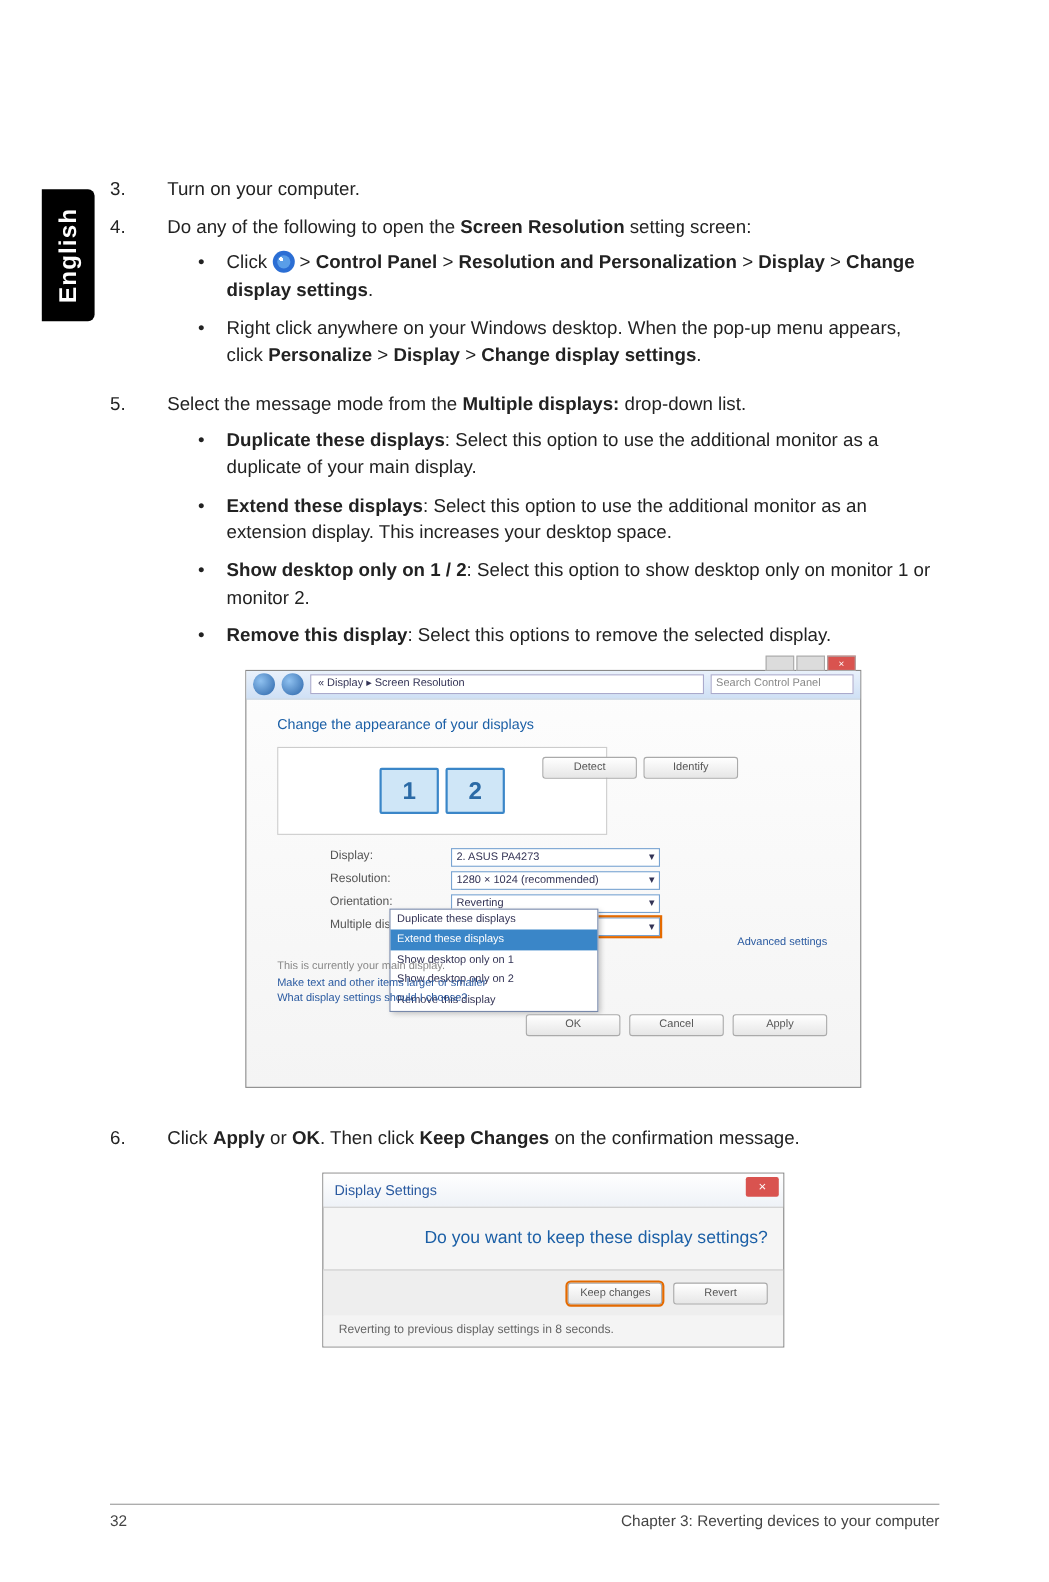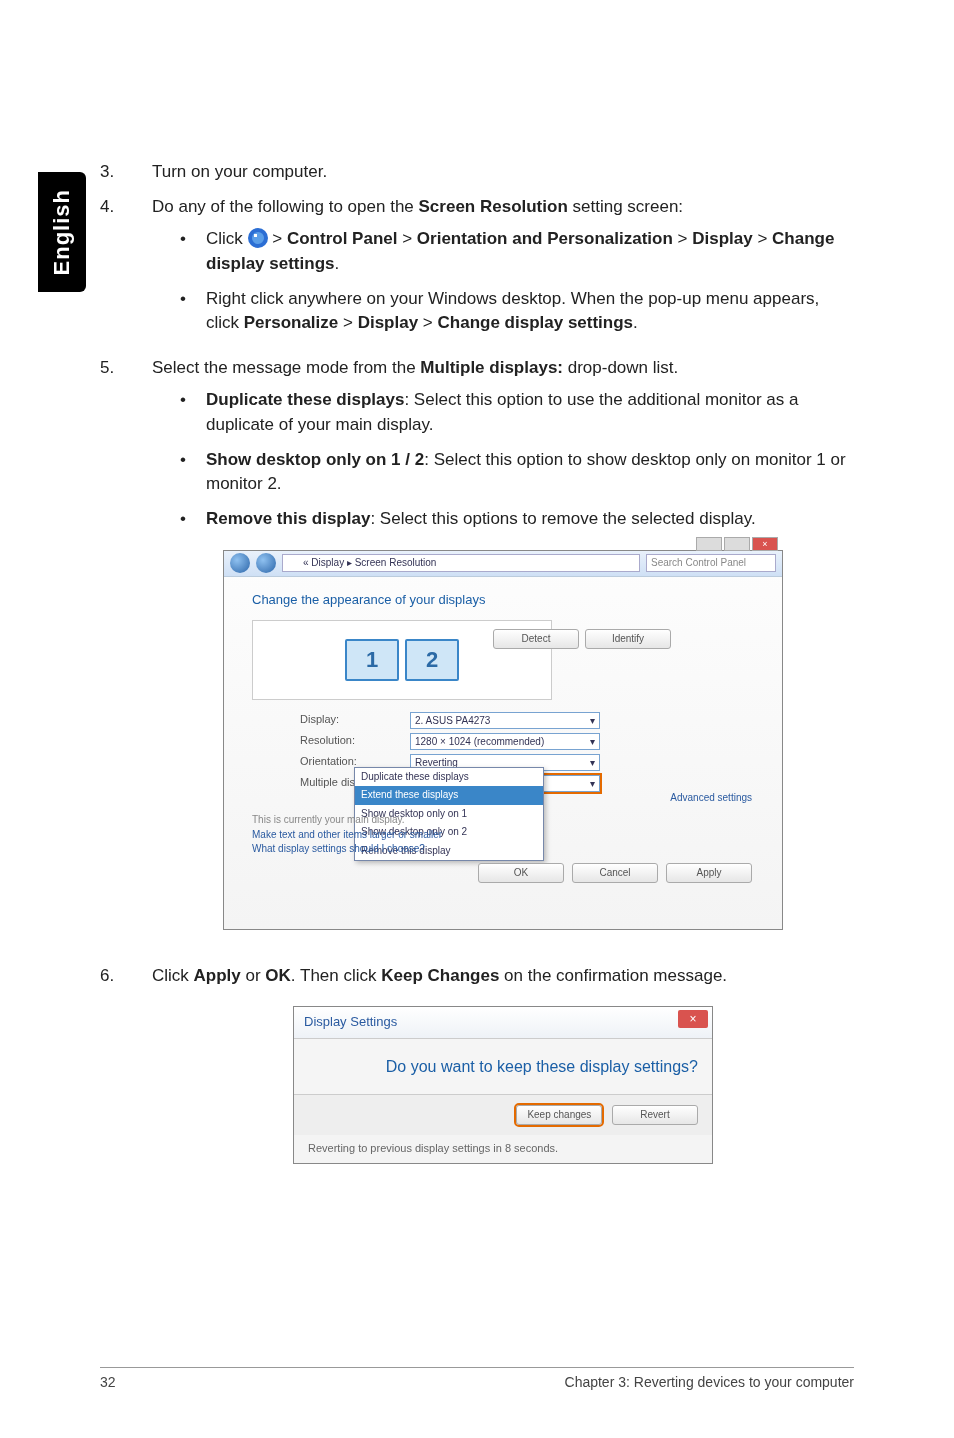--- a/index.html
+++ b/index.html
@@ -16,21 +16,21 @@
   ul.sub > li::before { content: "•"; position: absolute; left: 28px; top: 0; }
   b { font-weight: bold; }
   .start-icon { display: inline-block; width: 20px; height: 20px; background: #2b6ed4; border-radius: 50%; position: relative; vertical-align: -4px; }
   .start-icon::after { content: ""; position: absolute; left: 4px; top: 4px; width: 12px; height: 12px; background: radial-gradient(circle at 30% 30%, #fff 15%, #5a9ee8 16%); border-radius: 50%; }
   .screenshot1 { width: 560px; height: 380px; margin: 18px auto 24px auto; background: linear-gradient(#fdfdfd,#f4f4f4); border: 1px solid #888; position: relative; font-size: 11px; color: #666; }
   .ss1-titlebar { position: absolute; right: 4px; top: -14px; display: flex; gap: 2px; }
   .ss1-titlebar div { width: 26px; height: 14px; background: #dcdcdc; border: 1px solid #aaa; }
   .ss1-titlebar .close { background: #d9534f; color:#fff; text-align:center; line-height:12px; font-size:9px; }
   .ss1-nav { height: 26px; background: linear-gradient(#e9f1fb,#cfe0f5); border-bottom: 1px solid #bcd; display:flex; align-items:center; padding: 0 6px; gap:6px; }
   .navbtn { width:20px; height:20px; border-radius:50%; background: radial-gradient(circle at 35% 35%, #8fc1f0, #2a64a8); }
-  .breadcrumb { flex:1; background:#fff; border:1px solid #aac; height:18px; padding:1px 20px; font-size:10px; color:#335; }
+  .breadcrumb { flex:1; background:#fff; border:1px solid #aac; height:18px; padding:1px 6px; font-size:10px; color:#335; }
   .searchbox { width:130px; background:#fff; border:1px solid #aac; height:18px; padding:1px 4px; font-size:10px; color:#888; }
   .ss1-body { padding: 14px 28px; }
   .ss1-heading { color:#1b5fa6; font-size:13px; margin-bottom:10px; }
   .monitors { width:300px; height:80px; border:1px solid #ccc; margin: 6px 0 12px 0; background:#fff; display:flex; align-items:center; justify-content:center; gap:6px; position:relative; }
   .mon { width:54px; height:42px; border:2px solid #3a86c8; background:#cfe6f7; display:flex; align-items:center; justify-content:center; color:#2b6aa6; font-size:22px; font-weight:bold; border-radius:2px; }
   .sidebtns { position:absolute; right:-120px; top:8px; display:flex; flex-direction:row; gap:6px; }
   .winbtn { width:86px; height:20px; background:linear-gradient(#fff,#e6e6e6); border:1px solid #aaa; border-radius:3px; font-size:10px; color:#555; text-align:center; line-height:18px; }
   .formrow { display:flex; align-items:center; margin:4px 0;padding-left:48px; }
   .formrow .lbl { width:110px; color:#555; font-size:11px; }
   .dd { position:relative; width:190px; height:17px; background:#fff; border:1px solid #78a3d1; font-size:10px; padding:1px 4px; color:#335; }
@@ -67,35 +67,36 @@
       <div class="num">3.</div>
       <div class="body">Turn on your computer.</div>
     </li>
 
     <li>
       <div class="num">4.</div>
       <div class="body">
         <span>Do any of the following to open the </span><b>Screen Resolution</b><span> setting screen:</span>
         <ul class="sub">
           <li>
-            <span>Click </span><span class="start-icon"></span><span> &gt; </span><b>Control Panel</b><span> &gt; </span><b>Orientation and Personalization</b><span> &gt; </span><b>Display</b><span> &gt; </span><b>Change display settings</b><span>.</span>
+            <span>Click </span><span class="start-icon"></span><span> &gt; </span><b>Control Panel</b><span> &gt; </span><b>Resolution and Personalization</b><span> &gt; </span><b>Display</b><span> &gt; </span><b>Change display settings</b><span>.</span>
           </li>
           <li>
             <span>Right click anywhere on your Windows desktop. When the pop-up menu appears, click </span><b>Personalize</b><span> &gt; </span><b>Display</b><span> &gt; </span><b>Change display settings</b><span>.</span>
           </li>
         </ul>
       </div>
     </li>
 
     <li>
       <div class="num">5.</div>
       <div class="body">
         <span>Select the message mode from the </span><b>Multiple displays:</b><span> drop-down list.</span>
         <ul class="sub">
           <li><b>Duplicate these displays</b><span>: Select this option to use the additional monitor as a duplicate of your main display.</span></li>
+          <li><b>Extend these displays</b><span>: Select this option to use the additional monitor as an extension display. This increases your desktop space.</span></li>
           <li><b>Show desktop only on 1 / 2</b><span>: Select this option to show desktop only on monitor 1 or monitor 2.</span></li>
           <li><b>Remove this display</b><span>: Select this options to remove the selected display.</span></li>
         </ul>
 
         <div class="screenshot1">
           <div class="ss1-titlebar">
             <div></div>
             <div></div>
             <div class="close">×</div>
           </div>

